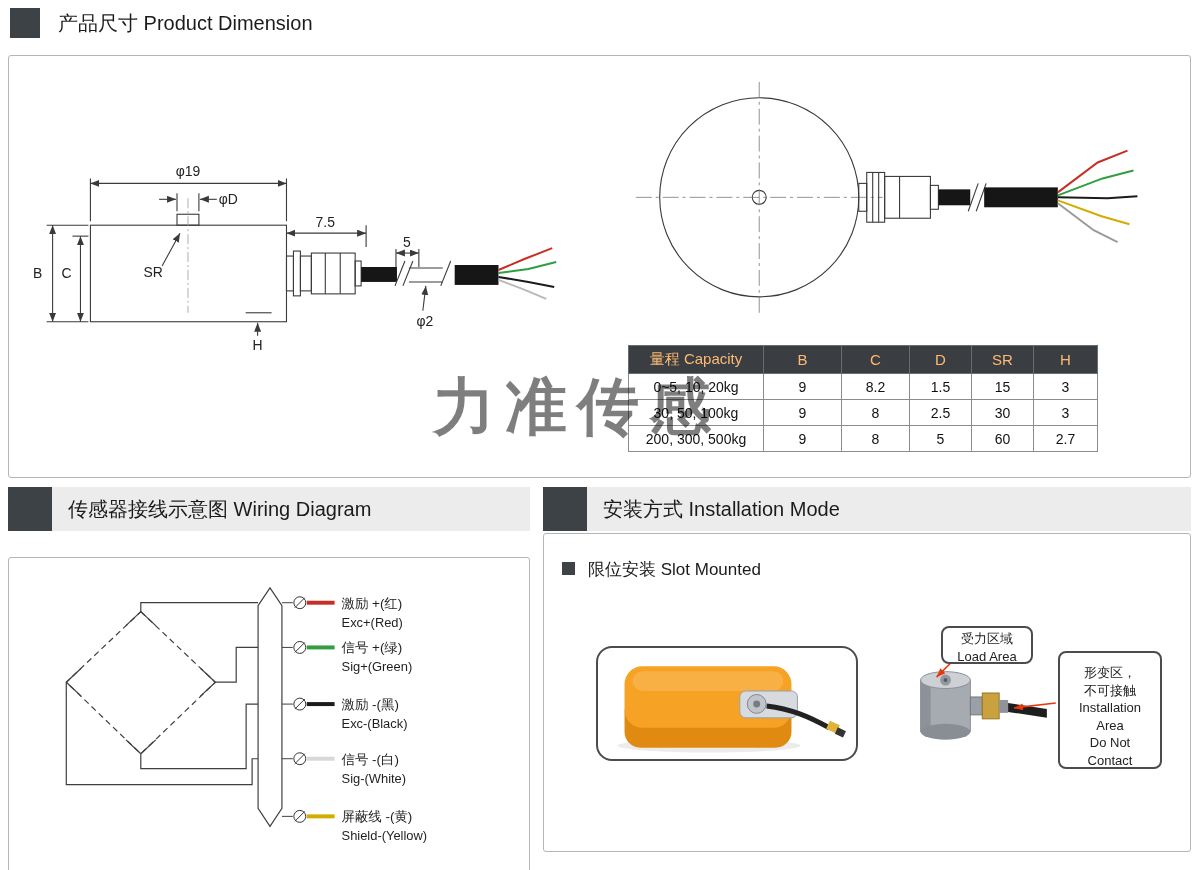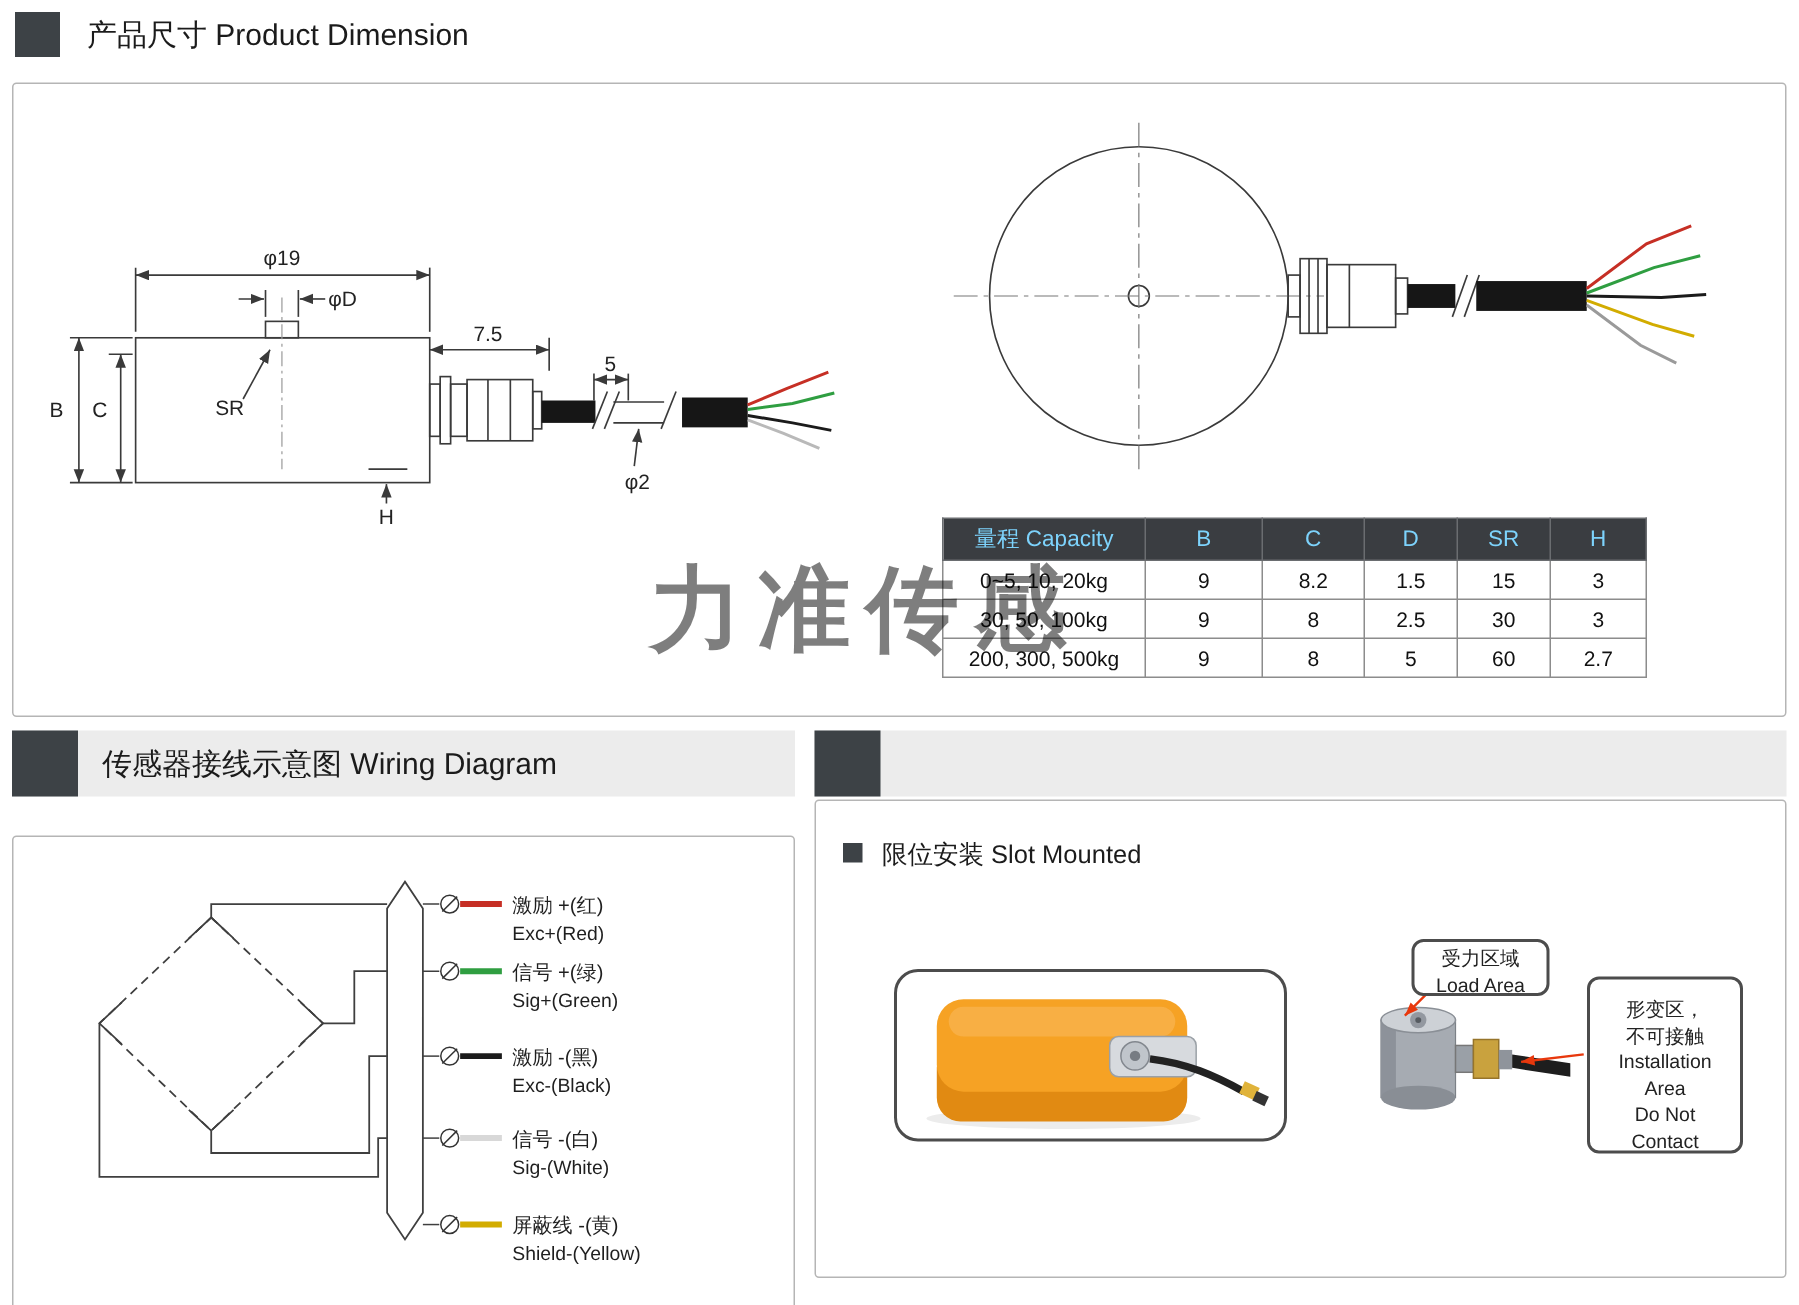--- a/index.html
+++ b/index.html
@@ -19,21 +19,21 @@
   .sq-top { width:30px; height:30px; background:#3d4246; }
   .hdr-top .hdr-title { margin-left:18px; font-size:20px; color:#1b1b1b; }
 
   .hdr-bar { position:absolute; top:487px; height:44px; background:#ececec; display:flex; align-items:center; }
   .sq-bar { width:44px; height:44px; background:#3d4246; flex:0 0 44px; }
   .hdr-bar .hdr-title { margin-left:16px; font-size:20px; color:#1b1b1b; }
 
   
   .spec-table { position:absolute; left:619px; top:289px; border-collapse:collapse; z-index:2; background:#fff; }
   .spec-table th {
-    background:#3a3d41; color:#7dd3fc; font-weight:normal; font-size:15px;
+    background:#3a3d41; color:#fdba74; font-weight:normal; font-size:15px;
     border:1px solid #6a6d70; height:27px; padding:0 4px;
   }
   .spec-table td {
     border:1px solid #8c8c8c; font-size:14px; text-align:center;
     height:25px; color:#111; padding:0 4px;
   }
 
   .watermark {
     position:absolute; left:424px; top:320px; z-index:3; pointer-events:none;
     font-size:62px; font-weight:bold; letter-spacing:10px; line-height:1;
@@ -223,20 +223,21 @@
 
   <div class="watermark">力准传感</div>
 </div>
 
 <div class="hdr-bar" style="left:8px; width:522px;">
   <span class="sq-bar"></span>
   <span class="hdr-title">传感器接线示意图 Wiring Diagram</span>
 </div>
 <div class="hdr-bar" style="left:543px; width:648px;">
   <span class="sq-bar"></span>
+  <span class="hdr-title">安装方式 Installation Mode</span>
 </div>
 
 <div class="panel" style="left:8px; top:543px; width:522px; height:319px;margin-top:14px;">
   <svg class="fillsvg" viewBox="0 0 522 319">
     <g stroke="#3f3f3f" stroke-width="1.2" fill="none">
       <polygon points="132,54 207,125 132,197 57,125" stroke-dasharray="6 4"></polygon>
       <path d="M132,54 L117,68 M132,54 L147,68 M207,125 L192,111 M207,125 L192,139 M132,197 L117,183 M132,197 L147,183 M57,125 L72,111 M57,125 L72,139"></path>
       <polygon points="250,48 262,30 274,48 274,252 262,270 250,252" fill="#fff"></polygon>
       <polyline points="132,54 132,45 250,45"></polyline>
       <polyline points="207,125 228,125 228,90 250,90"></polyline>

